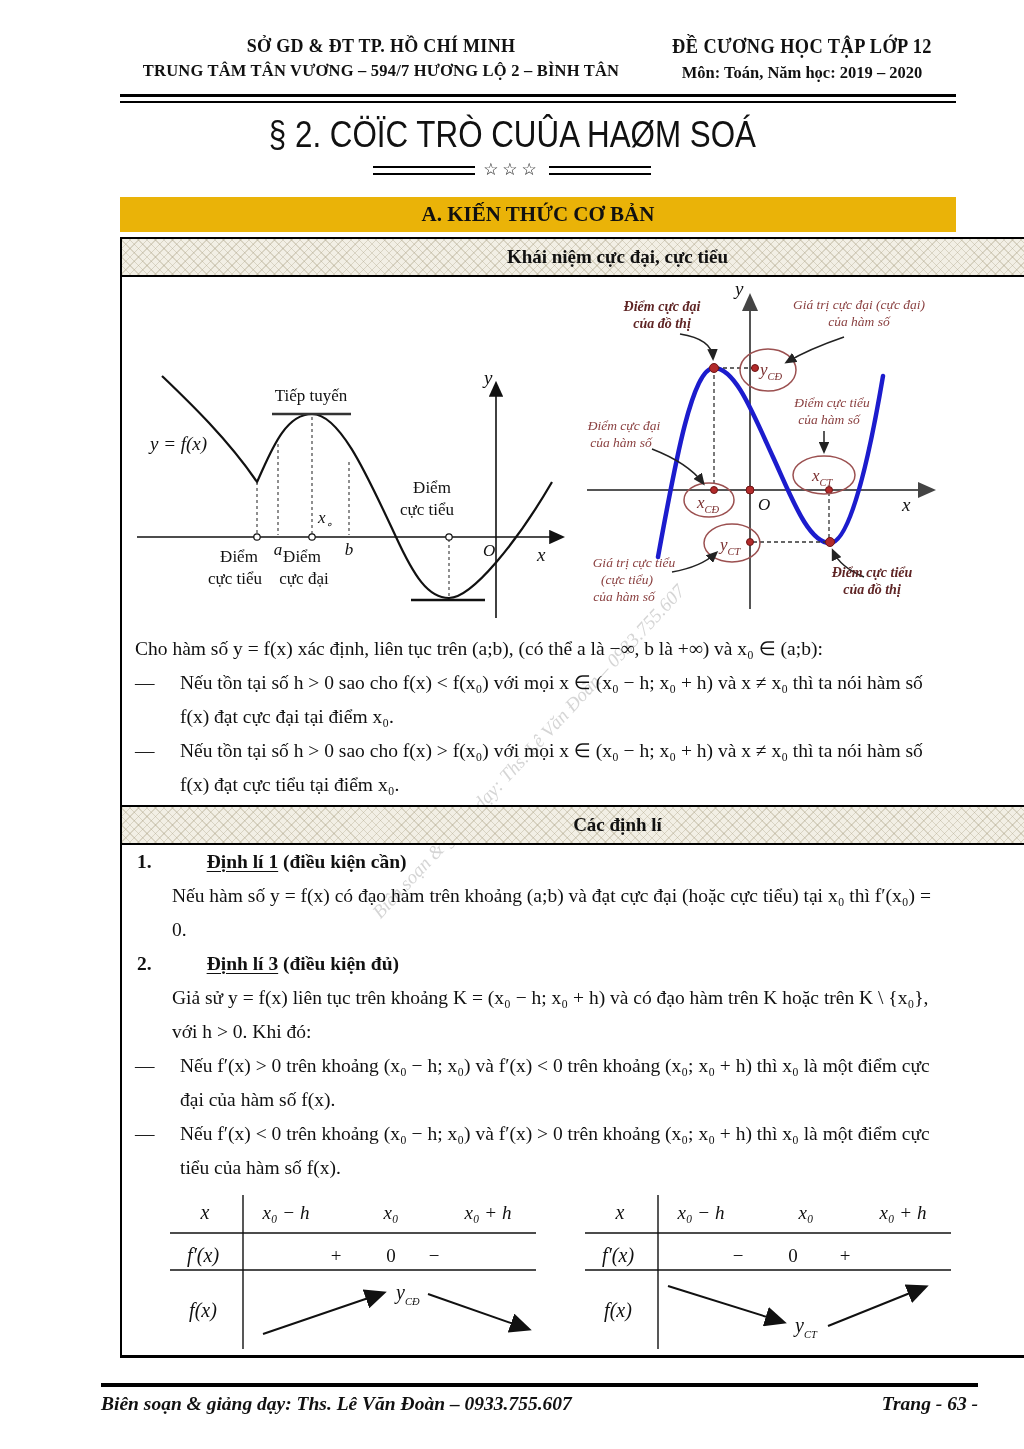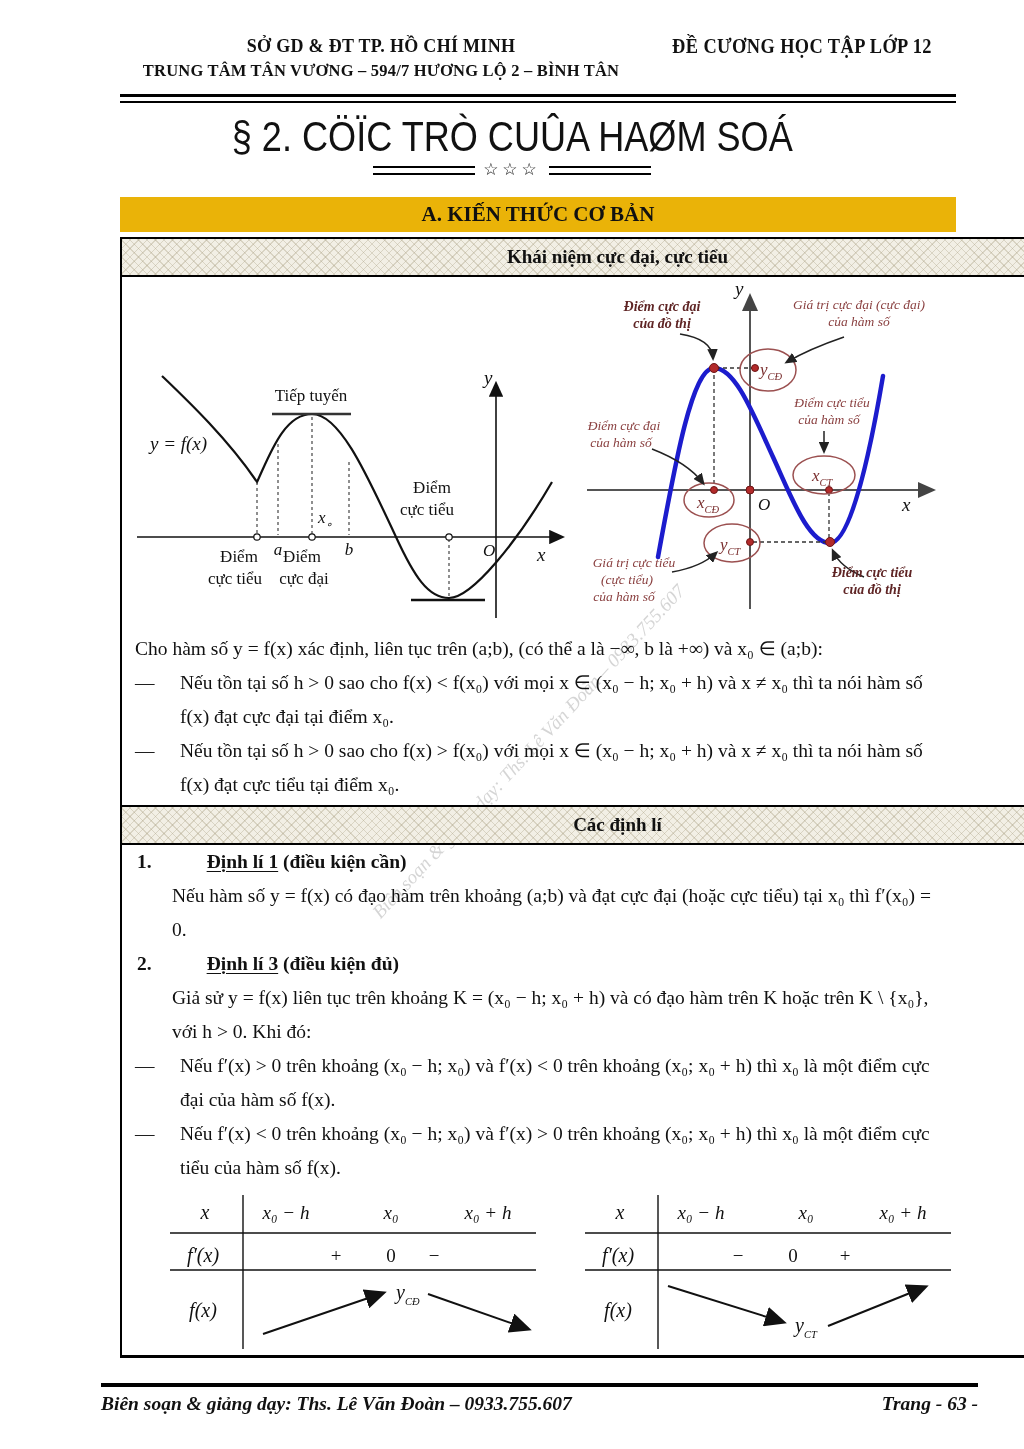--- a/index.html
+++ b/index.html
@@ -13,21 +13,21 @@
   .hdr-left .l1{font-size:18px;letter-spacing:.3px;}
   .hdr-left .l2{font-size:16.5px;margin-top:4px;letter-spacing:.2px;}
   .hdr-right{width:308px;text-align:center;font-weight:bold;}
   .hdr-right .l1{font-size:18px;transform:scale(1.02,1.22);transform-origin:center;letter-spacing:.4px;}
   .hdr-right .l2{font-size:16.5px;margin-top:6px;}
   .hdr-rule{left:120px;top:94px;width:836px;height:4px;
             border-top:3px solid #000;border-bottom:2px solid #000;}
 
   
   .doc-title{left:0;top:116px;width:1024px;text-align:center;
-             font-family:"Liberation Sans",sans-serif;font-size:38px;}
+             font-family:"Liberation Sans",sans-serif;font-size:33px;}
   .doc-title span{display:inline-block;transform:scale(.95,1.1);}
   .star-sep{left:0;top:163px;width:1024px;display:flex;justify-content:center;align-items:center;gap:8px;}
   .sep-line{width:102px;height:5px;border-top:2px solid #000;border-bottom:2px solid #000;}
   .stars{font-size:17px;letter-spacing:4px;line-height:14px;}
 
   .section-a{left:120px;top:197px;width:836px;background:#eab308;text-align:center;
              font-weight:bold;font-size:21px;padding:5px 0;}
 
   
   .main-box{left:120px;top:237px;width:995px;height:1121px;border:2px solid #000;
@@ -87,20 +87,21 @@
 
   <div class="abs watermark">Biên soạn &amp; giảng dạy: Ths. Lê Văn Đoàn – 0933.755.607</div>
 
   <header class="abs hdr layer">
     <div class="hdr-left">
       <div class="l1">SỞ GD &amp; ĐT TP. HỒ CHÍ MINH</div>
       <div class="l2">TRUNG TÂM TÂN VƯƠNG – 594/7 HƯƠNG LỘ 2 – BÌNH TÂN</div>
     </div>
     <div class="hdr-right">
       <div class="l1">ĐỀ CƯƠNG HỌC TẬP LỚP 12</div>
+      <div class="l2">Môn: Toán, Năm học: 2019 – 2020</div>
     </div>
   </header>
   <div class="abs hdr-rule layer"></div>
 
   <div class="abs doc-title layer">
     <span>§ 2.  CÖÏC TRÒ CUÛA HAØM SOÁ</span>
   </div>
   <div class="abs star-sep layer">
     <span class="sep-line"></span>
     <span class="stars">☆☆☆</span>

